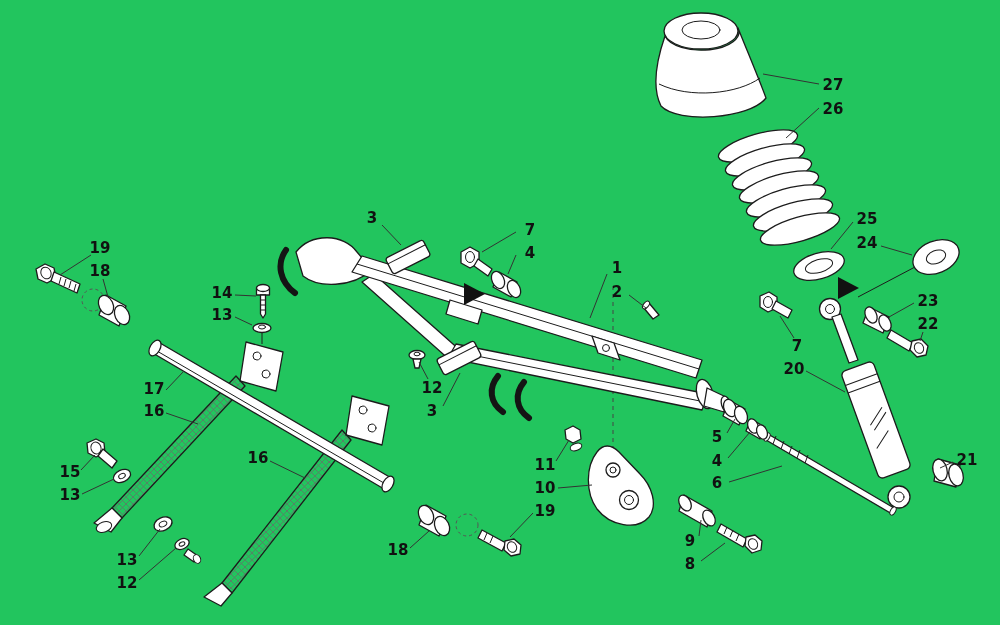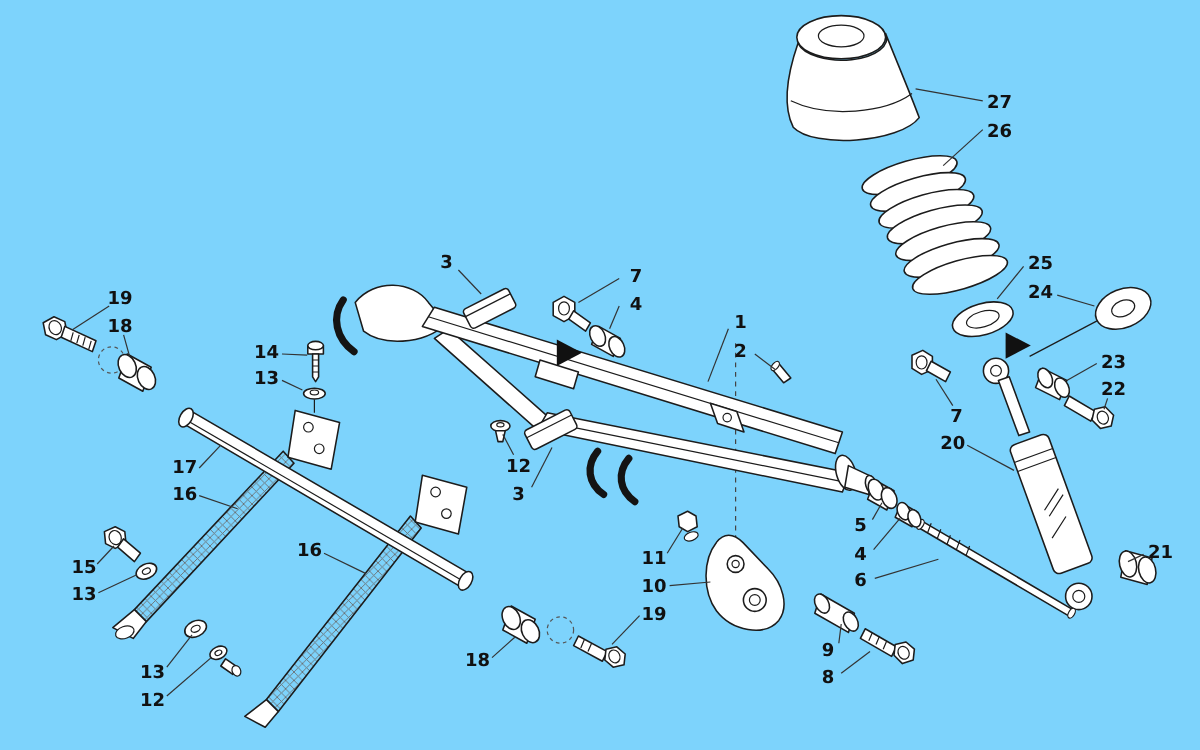--- a/index.html
+++ b/index.html
@@ -1,16 +1,16 @@
 <!DOCTYPE html>
 <html><head>
 <meta charset="utf-8">
 <style>
   html,body{margin:0;padding:0;background:#ffffff;}
-  .stage{position:relative;width:1000px;height:625px;background:#7dd3fc;overflow:hidden;}
+  .stage{position:relative;width:1000px;height:625px;background:#22c55e;overflow:hidden;}
   svg{display:block;}
   .part{fill:#ffffff;stroke:#1c1c1c;stroke-width:1.3;stroke-linejoin:round;stroke-linecap:round;}
   .thin{stroke-width:1;}
   .detail{fill:none;stroke:#1c1c1c;stroke-width:1;}
   .jaw{fill:none;stroke:#141414;stroke-width:6;stroke-linecap:round;}
   .leader{stroke:#333333;stroke-width:1;}
   .callout-num{font-family:"DejaVu Sans", sans-serif;font-weight:bold;font-size:15px;fill:#111111;}
   .ghost{fill:none;stroke:#555555;stroke-width:1;stroke-dasharray:3 3;}
   .dash{stroke:#444444;stroke-width:1;stroke-dasharray:4 4;}
 </style>

